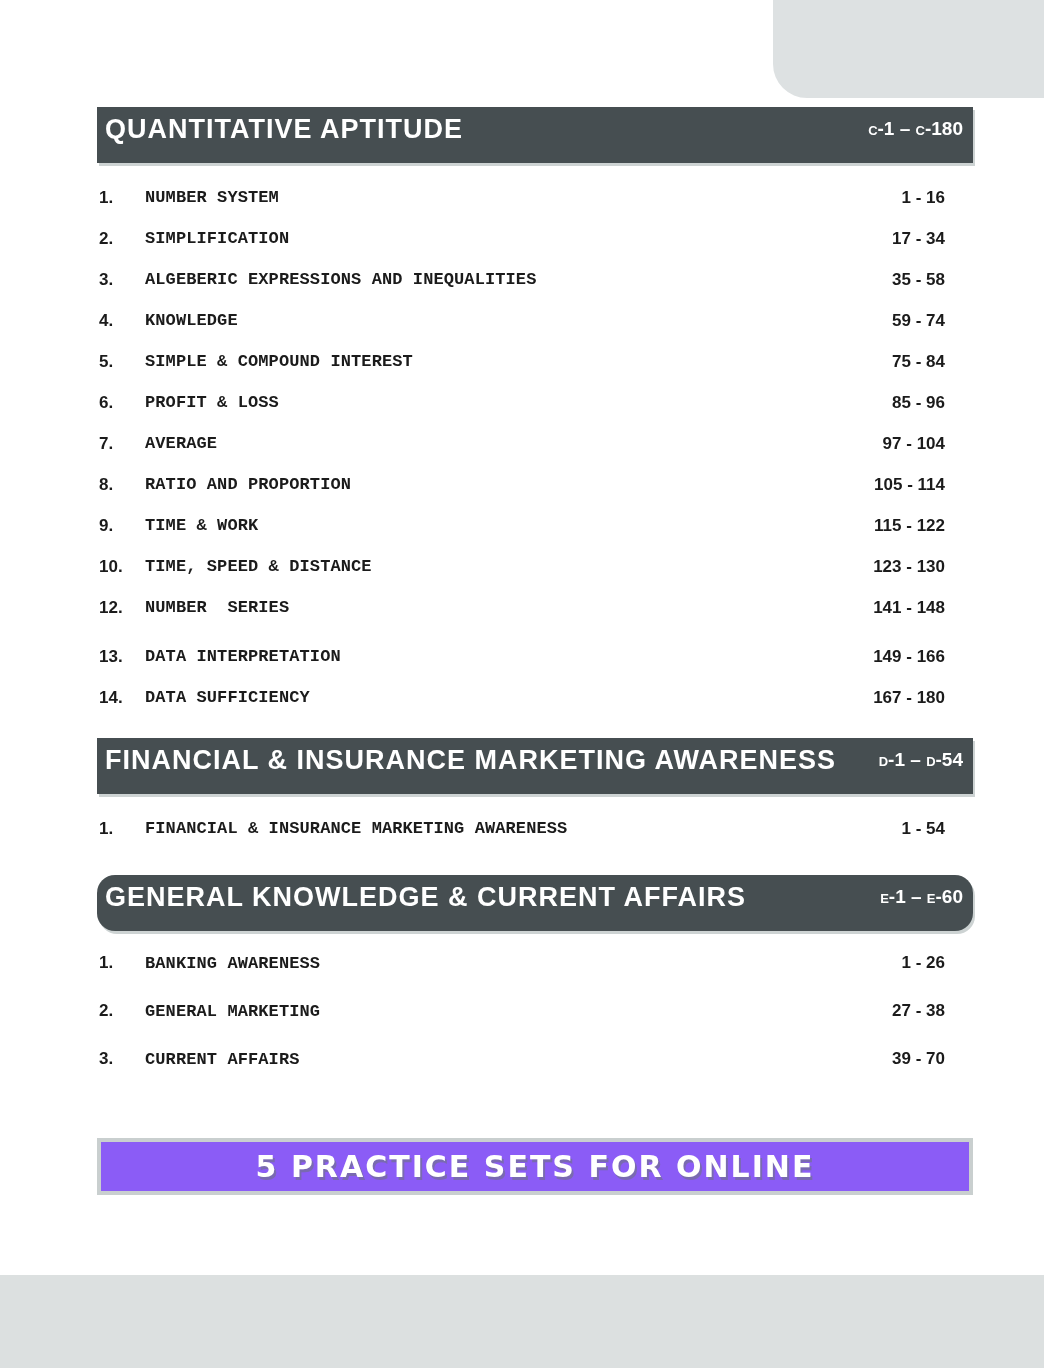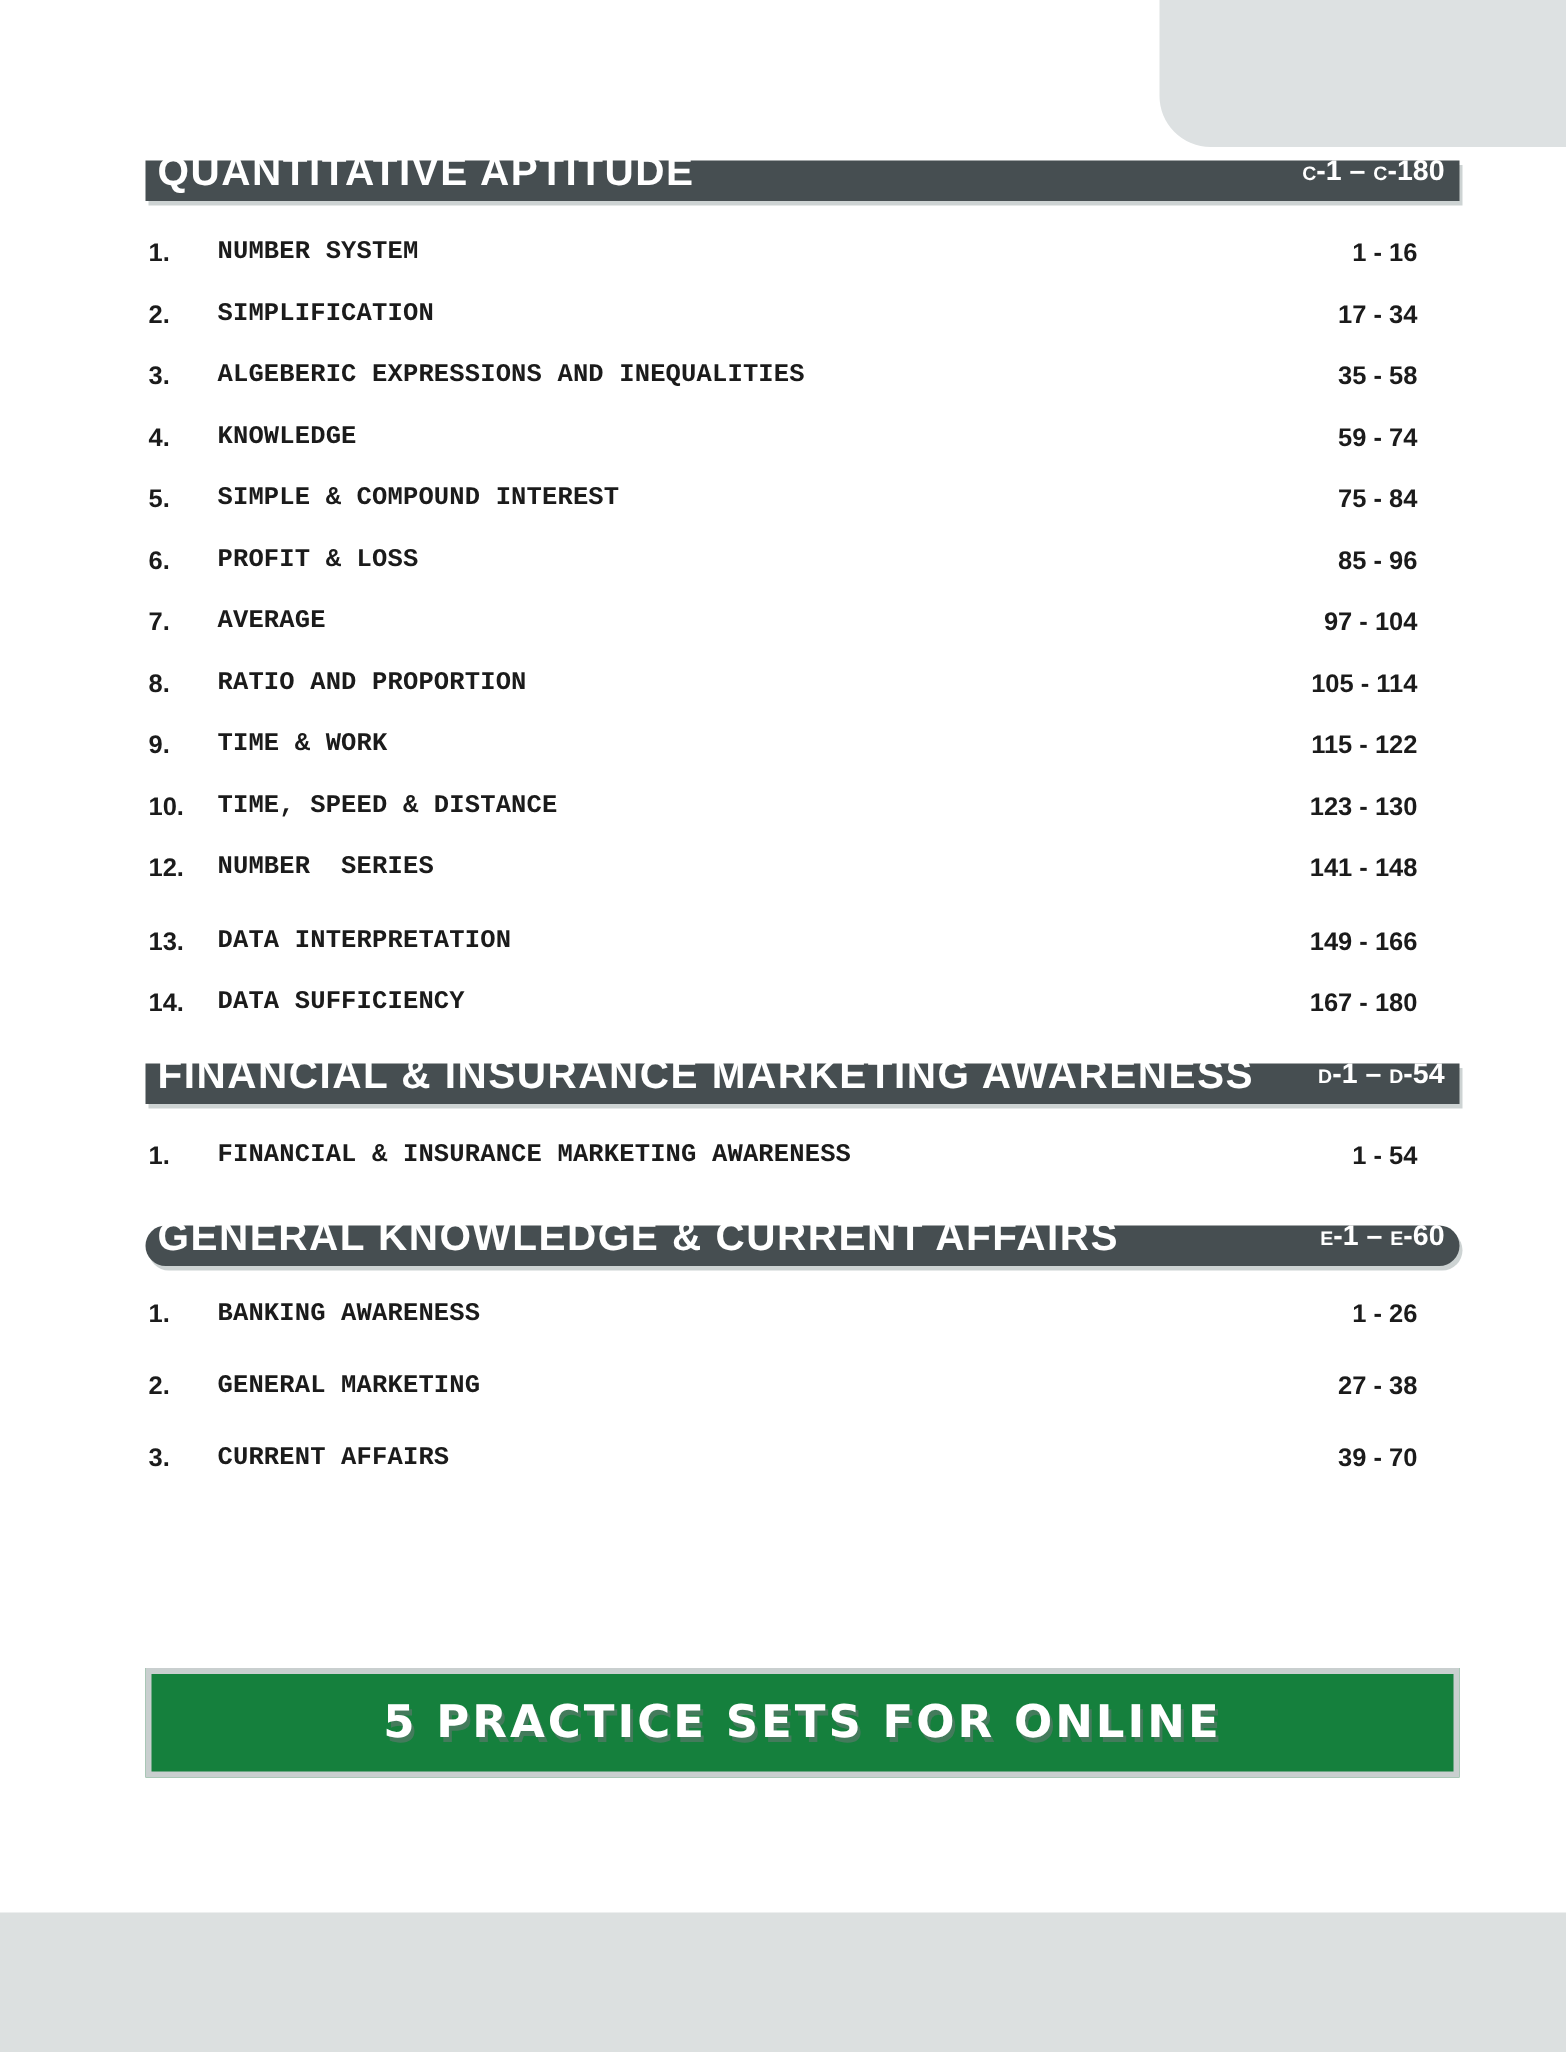--- a/index.html
+++ b/index.html
@@ -14,21 +14,21 @@
     background:#dde1e2;border-radius:0 0 0 34px;
   }
   .bottom-band{
     position:absolute;left:0;top:1275px;width:1044px;height:93px;
     background:#dce0e0;
   }
 
   .content{position:absolute;left:97px;top:107px;width:876px;}
 
   .sec-header{
-    background:#464e51;color:#ffffff;height:27px;
+    background:#464e51;color:#ffffff;height:56px;
     display:flex;align-items:center;justify-content:space-between;
     padding:0 10px 12px 8px;
     box-shadow:2px 3px 0 #cdd3d3;
   }
   .sec-title{
     font-size:27px;font-weight:bold;letter-spacing:1px;white-space:pre;
   }
   .sec-range{font-size:19px;font-weight:bold;white-space:pre;}
   .sec-range .sc{font-size:13px;font-weight:bold;}
 
@@ -41,21 +41,21 @@
   li.toc-row .ititle{white-space:pre;letter-spacing:0.1px;font-family:Liberation Mono, monospace;}
   li.toc-row .pages{margin-left:auto;text-align:left;white-space:pre;}
   li.gap-above{margin-top:8px;}
 
   #sec2 .sec-header{margin-top:20px;}
   #sec3 .sec-header{margin-top:26px;border-radius:18px;}
   #sec3 li.toc-row{height:48px;}
   #sec3 ol.toc-list{padding-top:8px;}
 
   .banner{
-    margin-top:116px;height:73px;background:#15803d;
+    margin-top:55px;height:57px;background:#8b5cf6;
     border:4px solid #c9cfcf;
     display:flex;align-items:center;justify-content:center;
   }
   .banner-label{
     color:#ffffff;font-family:"DejaVu Sans", sans-serif;
     font-size:30px;font-weight:900;letter-spacing:2px;white-space:pre;
     text-shadow:2px 3px 0 rgba(108,118,118,0.55);
   }
 </style>
 </head>

